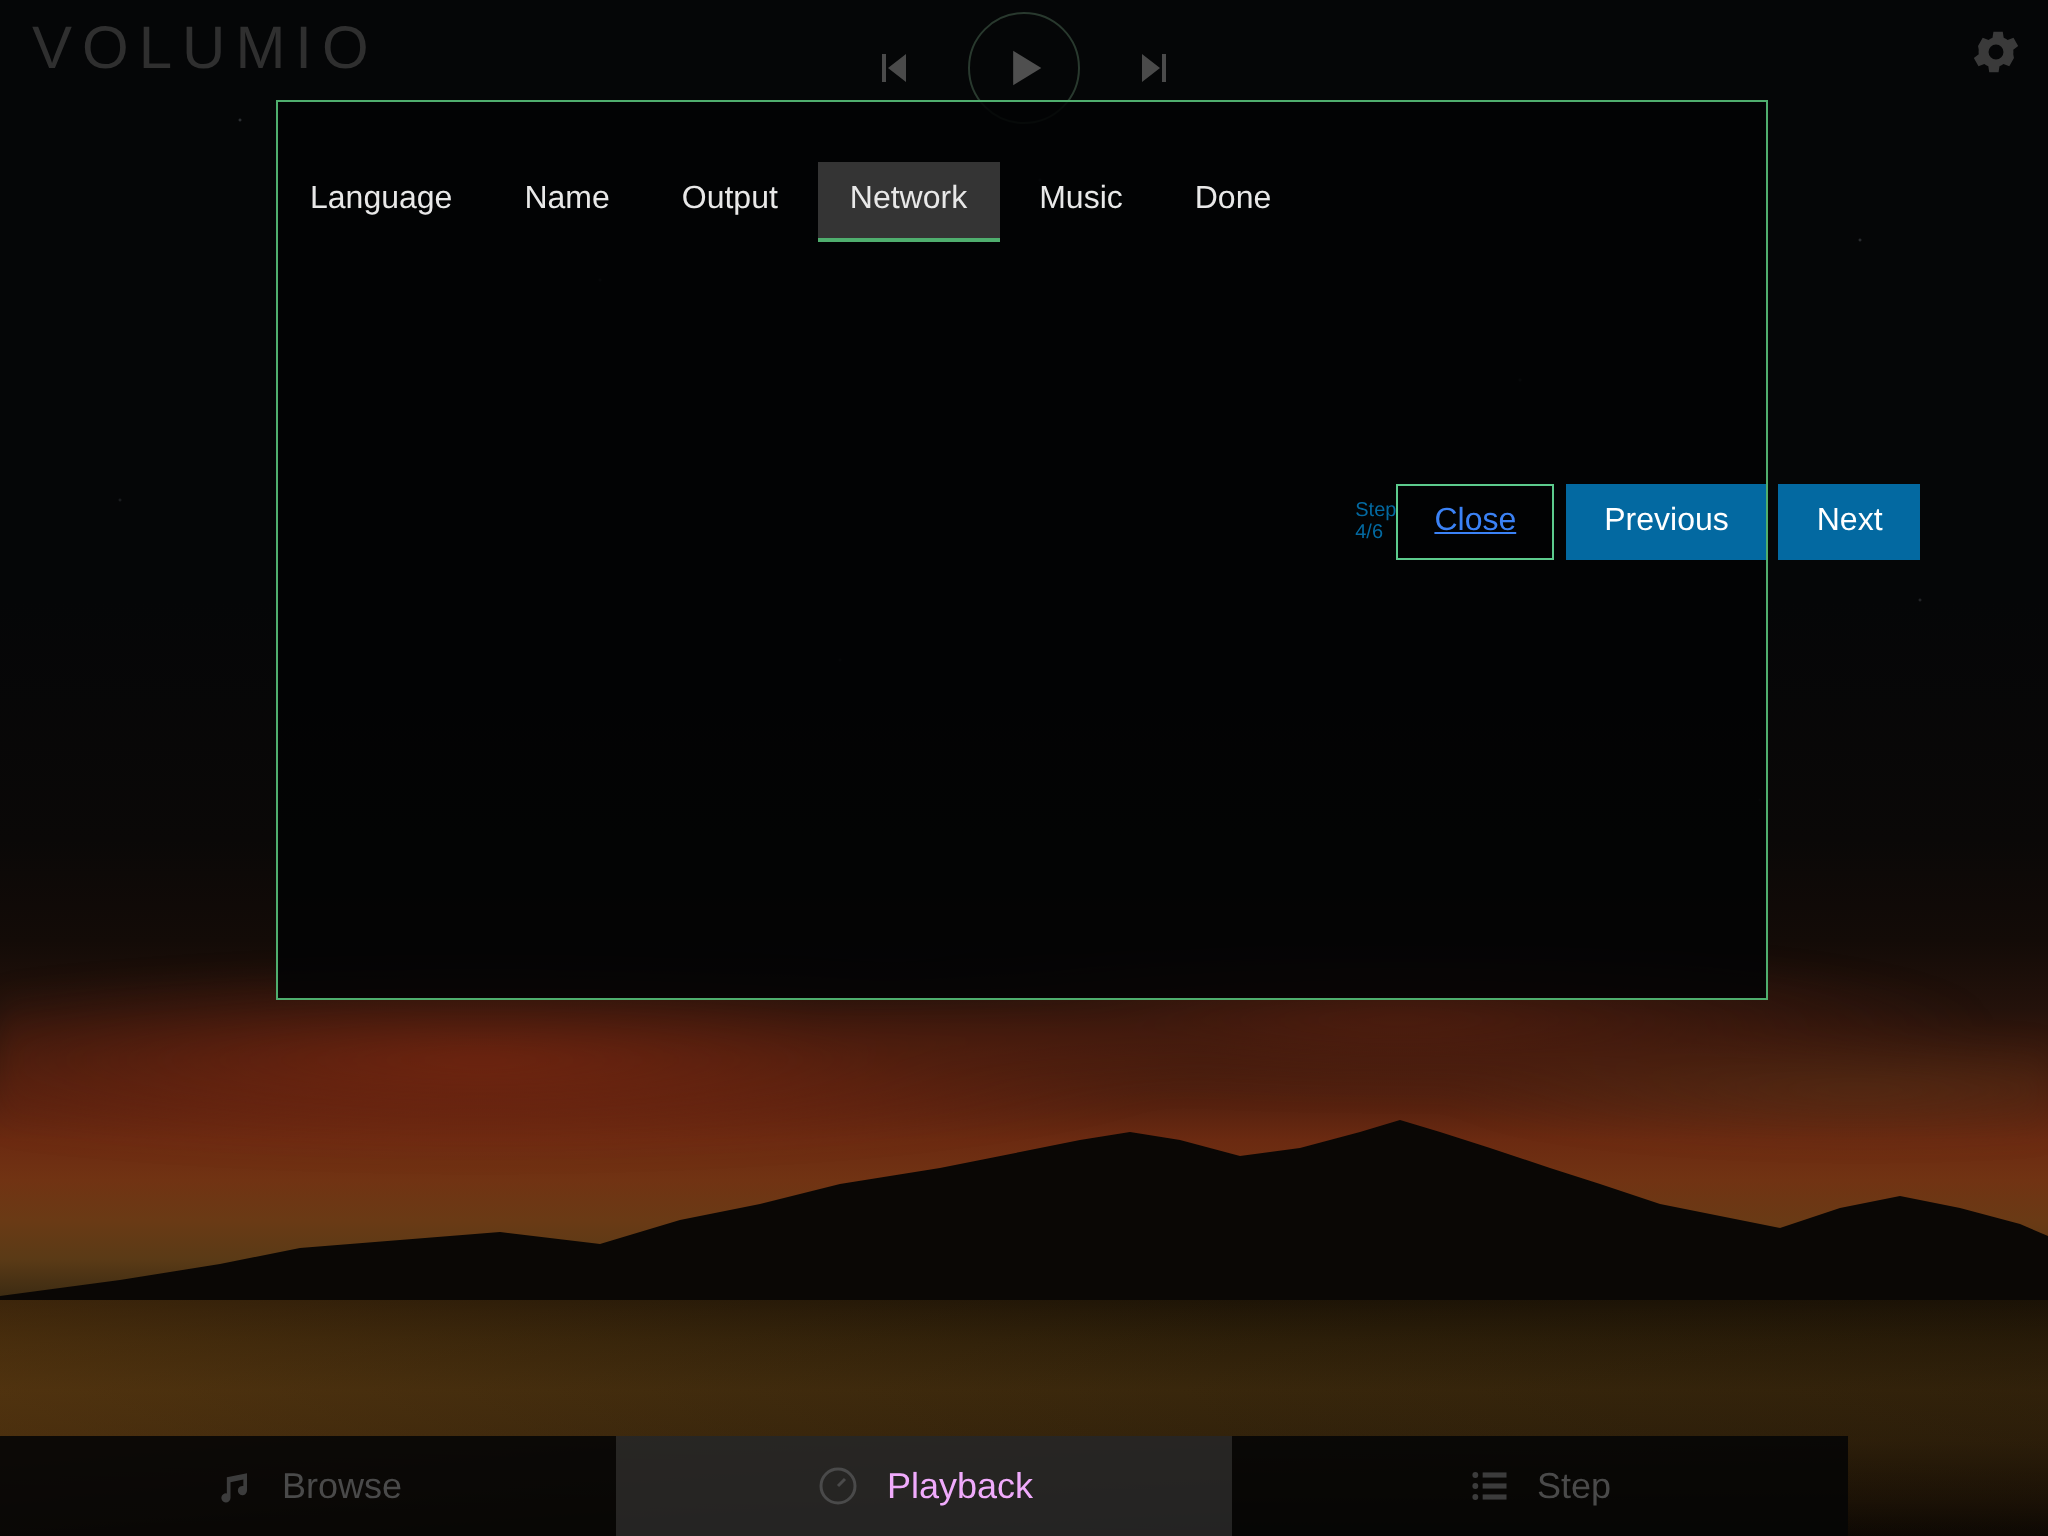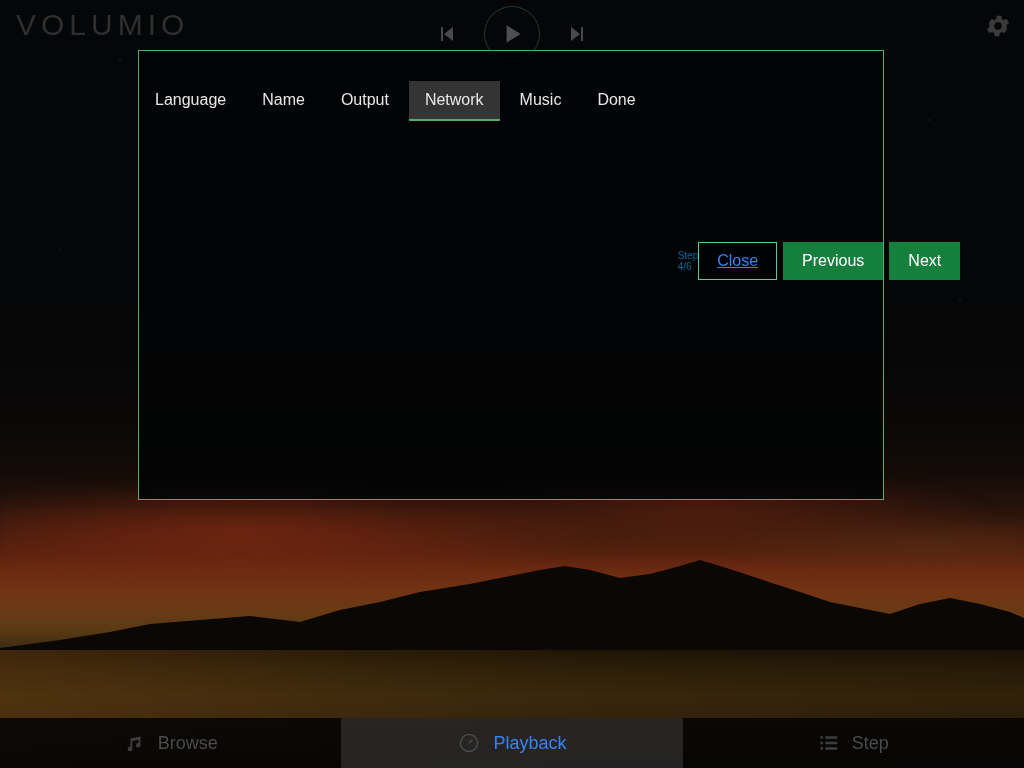--- a/index.html
+++ b/index.html
@@ -218,47 +218,47 @@
     line-height: 1;
     font-family: "Liberation Sans", sans-serif;
   }
   .btn-outline {
     background: rgba(0,0,0,.25);
     border-color: #5ccb8d;
     color: #3b82f6;
     text-decoration: underline;
   }
   .btn-green {
-    background: #15803d;
+    background: #0369a1;
     color: #ffffff;
   }
 
   
   #bottom-nav {
     position: absolute;
     left: 0; bottom: 0;
-    width: 1024px;
+    width: 924px;
     height: 50px;
     display: flex;
     z-index: 20;
   }
   .nav-item {
     flex: 1;
     display: flex;
     align-items: center;
     justify-content: center;
     gap: 12px;
     background: rgba(6,6,6,.90);
     color: #4a4a4a;
     font-size: 18px;
     cursor: pointer;
   }
   .nav-item.active {
     background: rgba(38,38,38,.92);
-    color: #3b82f6;
+    color: #f0abfc;
   }
   .nav-icon { display: flex; align-items: center; justify-content: center; }
 </style>
 </head>
 <body>
 
 <div id="screen">
 
   <div id="bg-scene">
     <div id="stars"></div>

